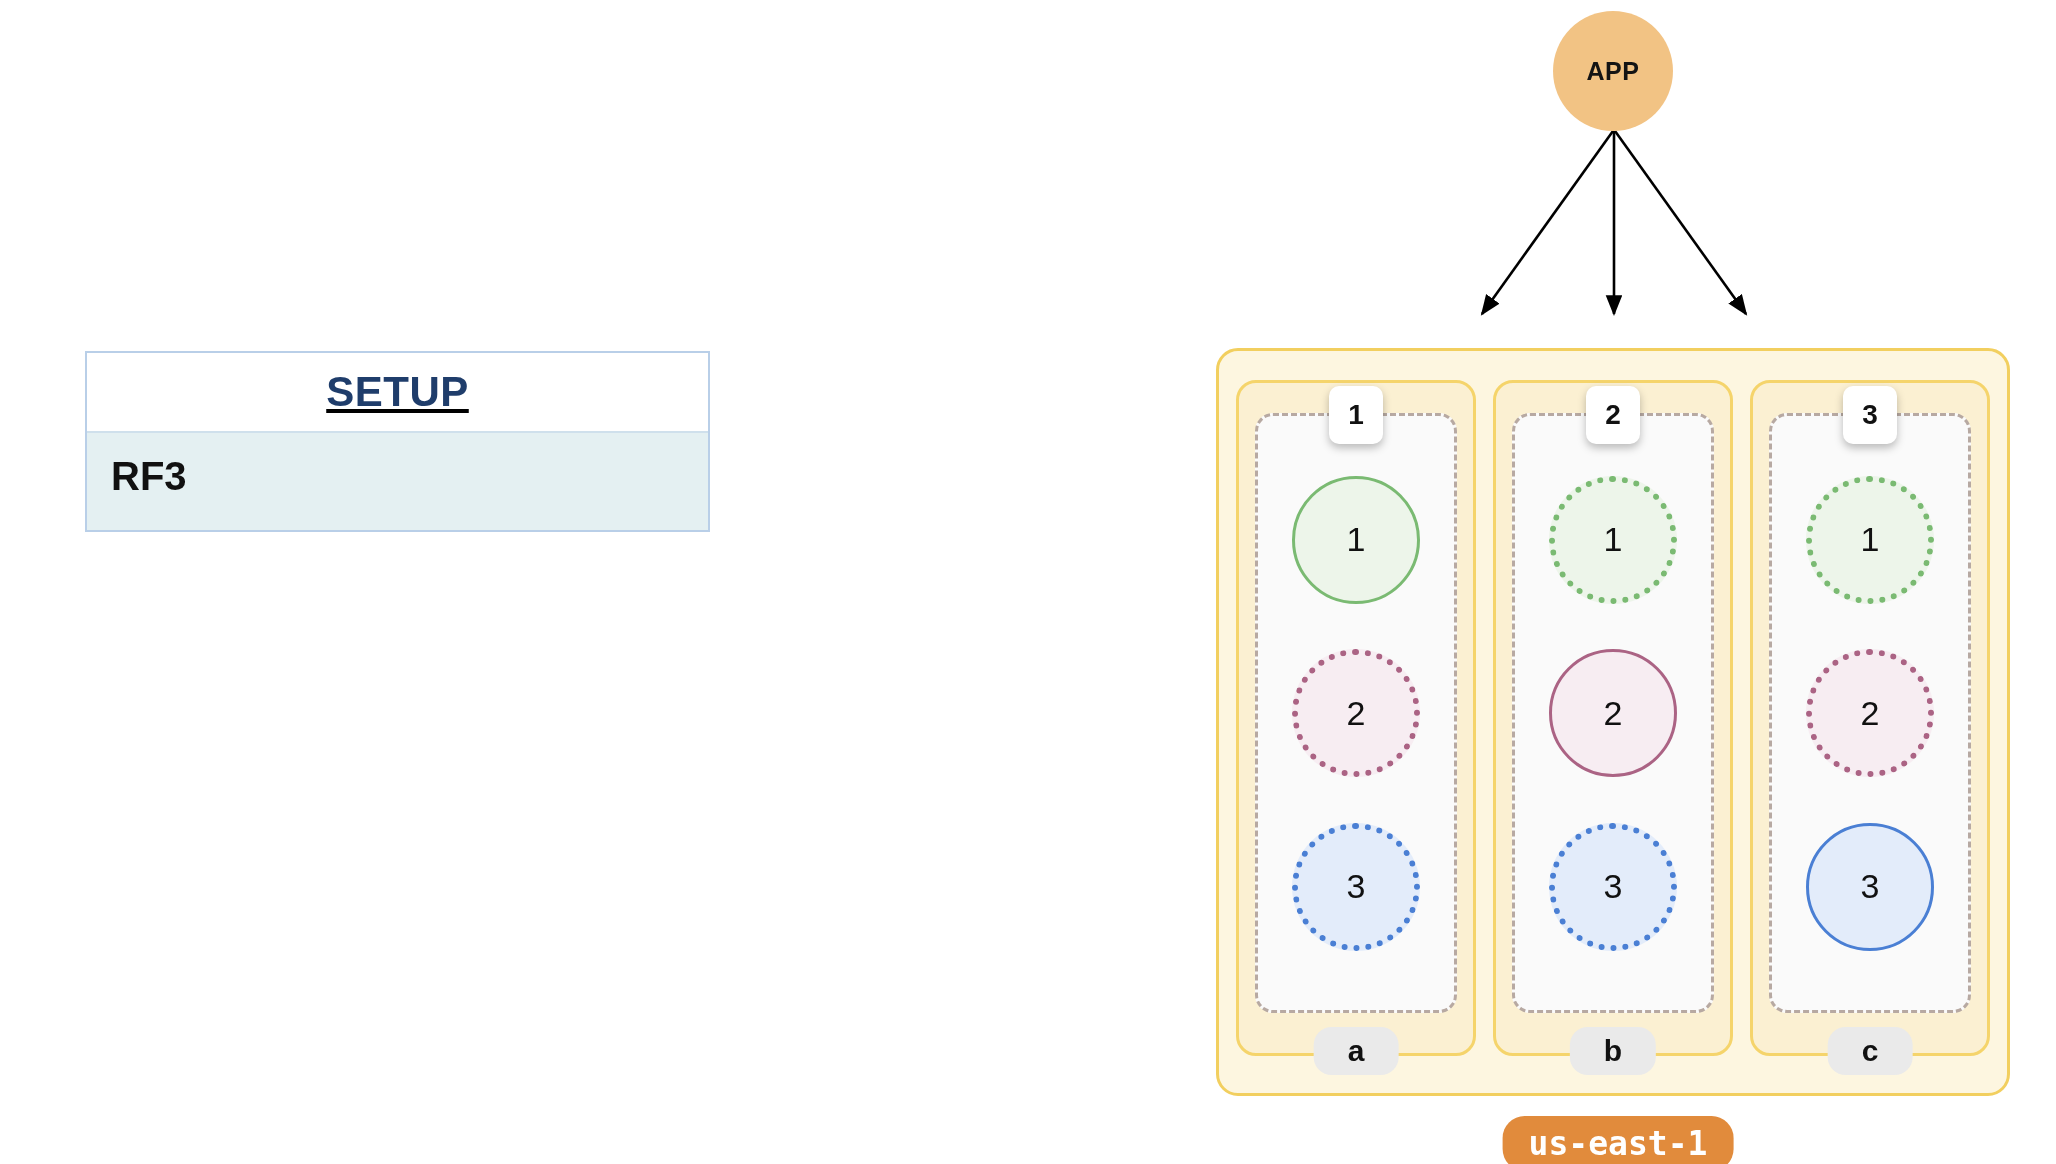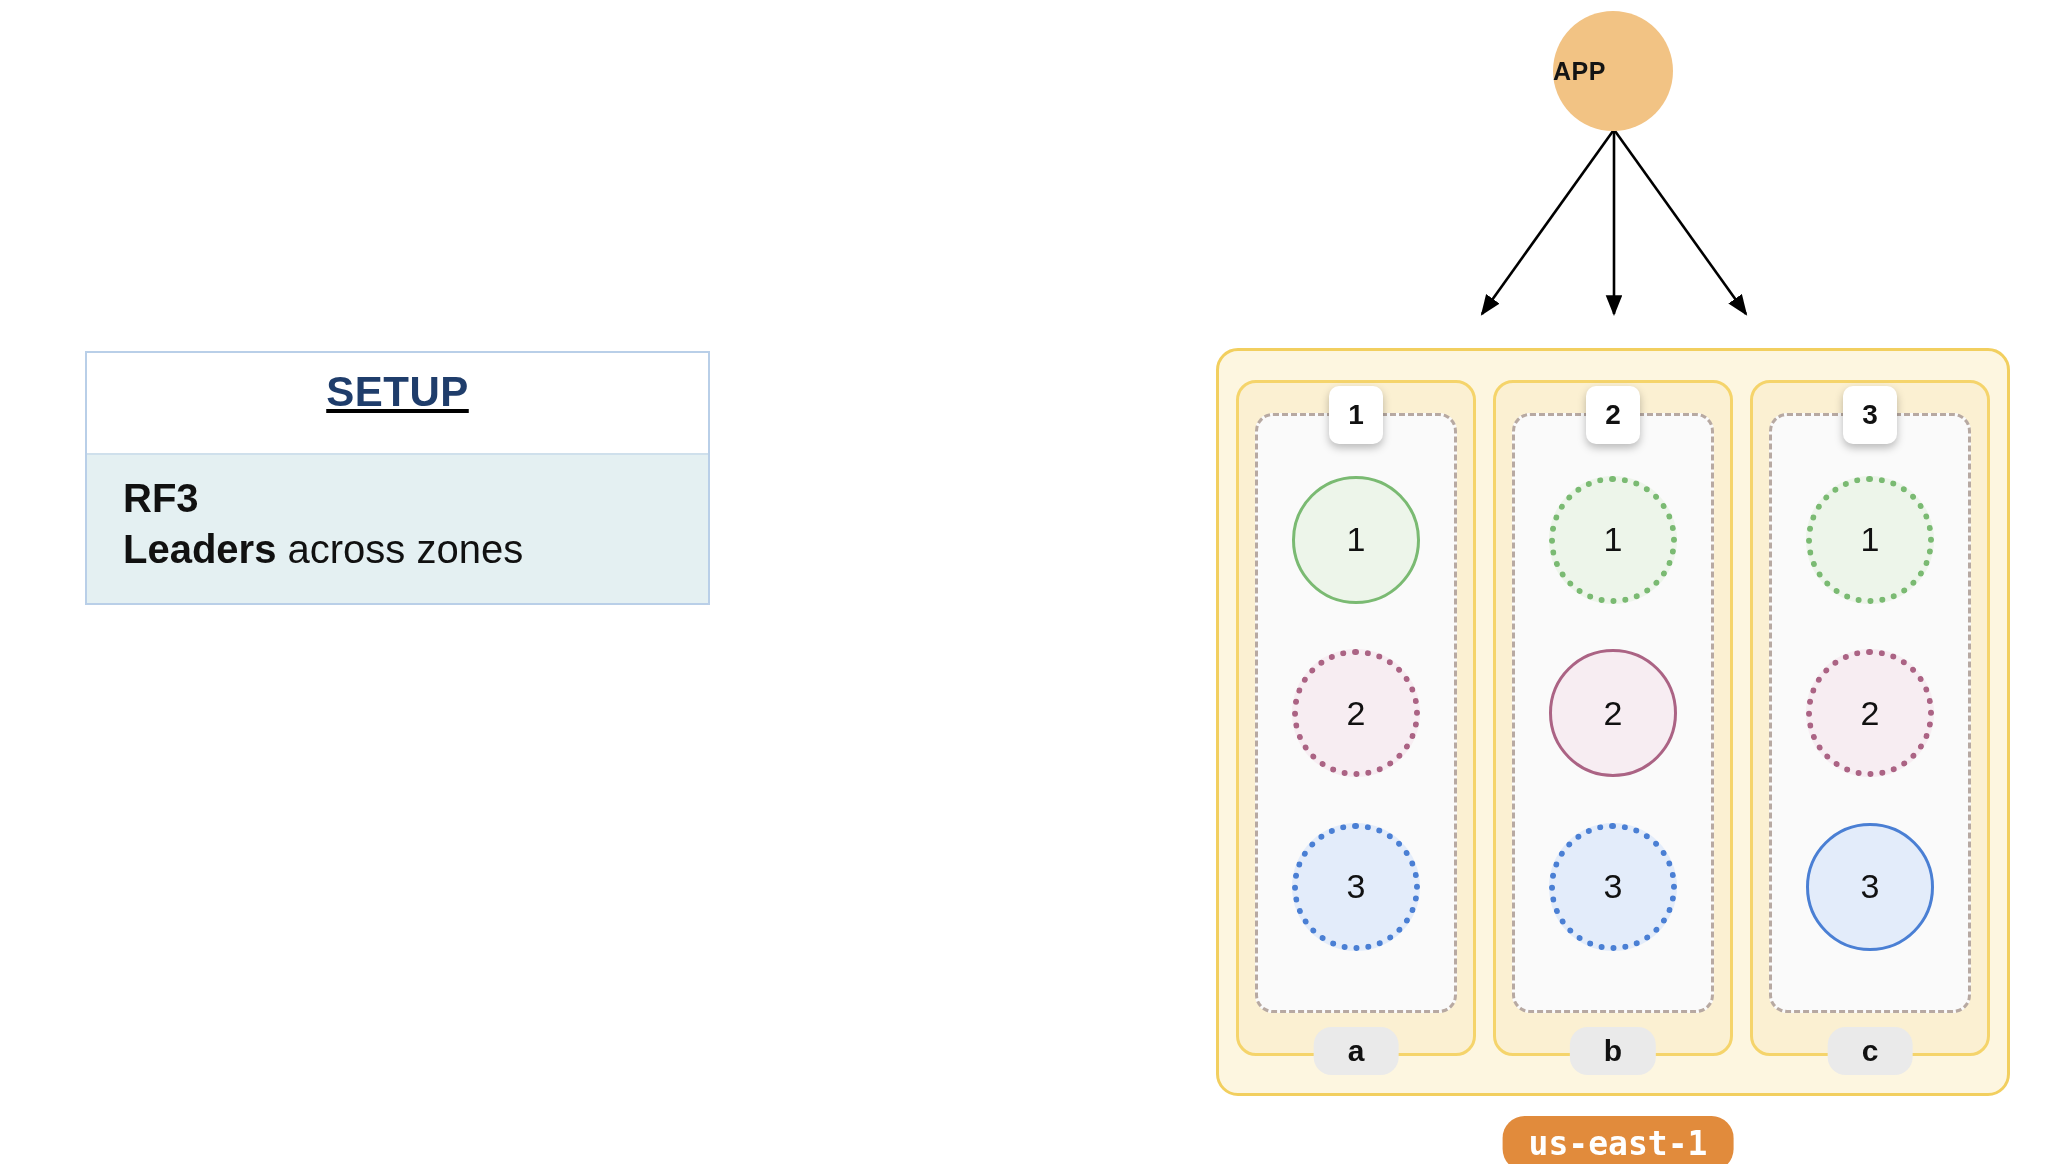--- a/index.html
+++ b/index.html
@@ -34,23 +34,22 @@
     text-decoration: underline;
   }
   #setup-title {
     color: #1f3d6b;
     font-size: 42px;
     font-weight: bold;
     letter-spacing: 0.5px;
   }
   #setup-body {
     background: #e4f0f2;
-    padding: 18px 24px 28px 36px;
+    padding: 18px 24px 28px 24px;
     border-top: 2px solid #cfe0ec;
-    margin-top: 22px;
   }
   .setup-line {
     font-size: 40px;
     color: #111111;
     line-height: 1.28;
     white-space: nowrap;
   }
   .setup-line .kw { font-weight: bold; }
 
   
@@ -66,20 +65,21 @@
   #app-node {
     position: absolute;
     left: 373px;
     top: 11px;
     width: 120px;
     height: 120px;
     border-radius: 50%;
     background: #f2c384;
     display: flex;
     align-items: center;
+    justify-content: center;
     z-index: 5;
   }
   #app-label {
     font-size: 25px;
     font-weight: bold;
     color: #141414;
     letter-spacing: 0.5px;
   }
 
   
@@ -215,23 +215,20 @@
 </head>
 <body>
 
 <div id="setup-panel">
   <div id="setup-header">
     <span id="setup-title">SETUP</span>
   </div>
   <div id="setup-body">
     <div class="setup-line">
       <span class="kw">RF3</span><span></span>
-    </div>
-    <div class="setup-line">
-      <span class="kw">Leaders</span><span> across zones</span>
     </div>
   </div>
 </div>
 
 <div id="diagram">
 
   <div id="app-node">
     <span id="app-label">APP</span>
   </div>
 

